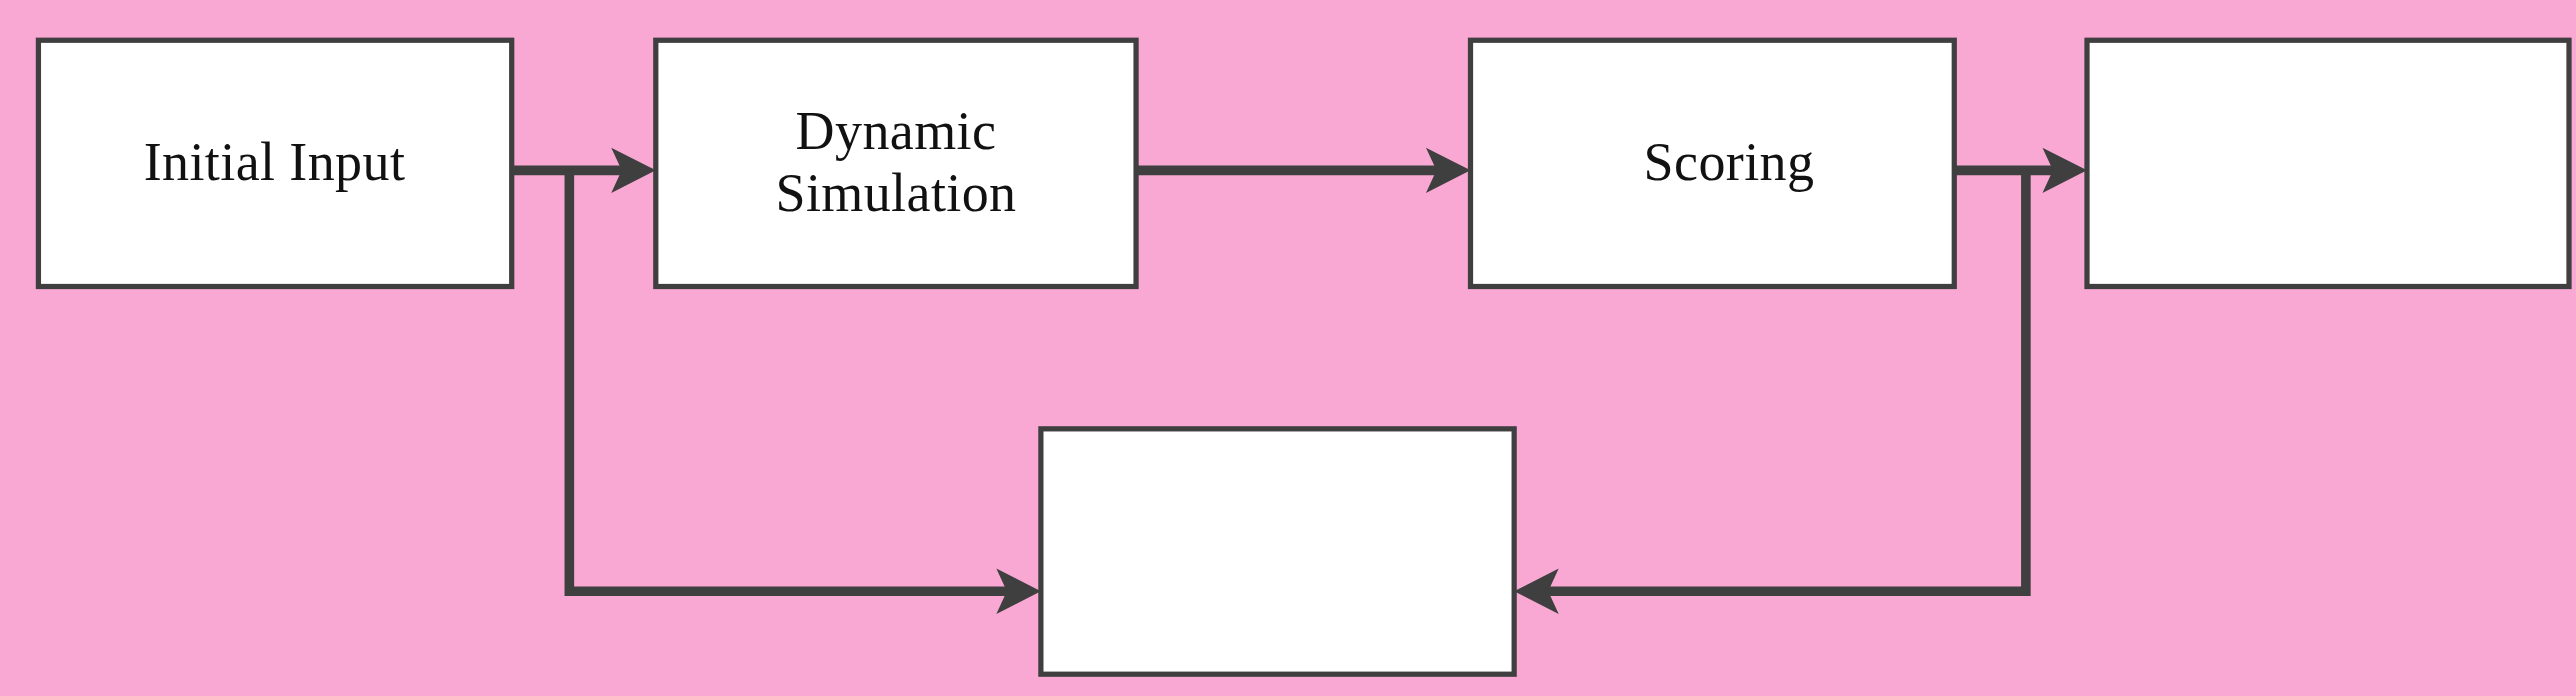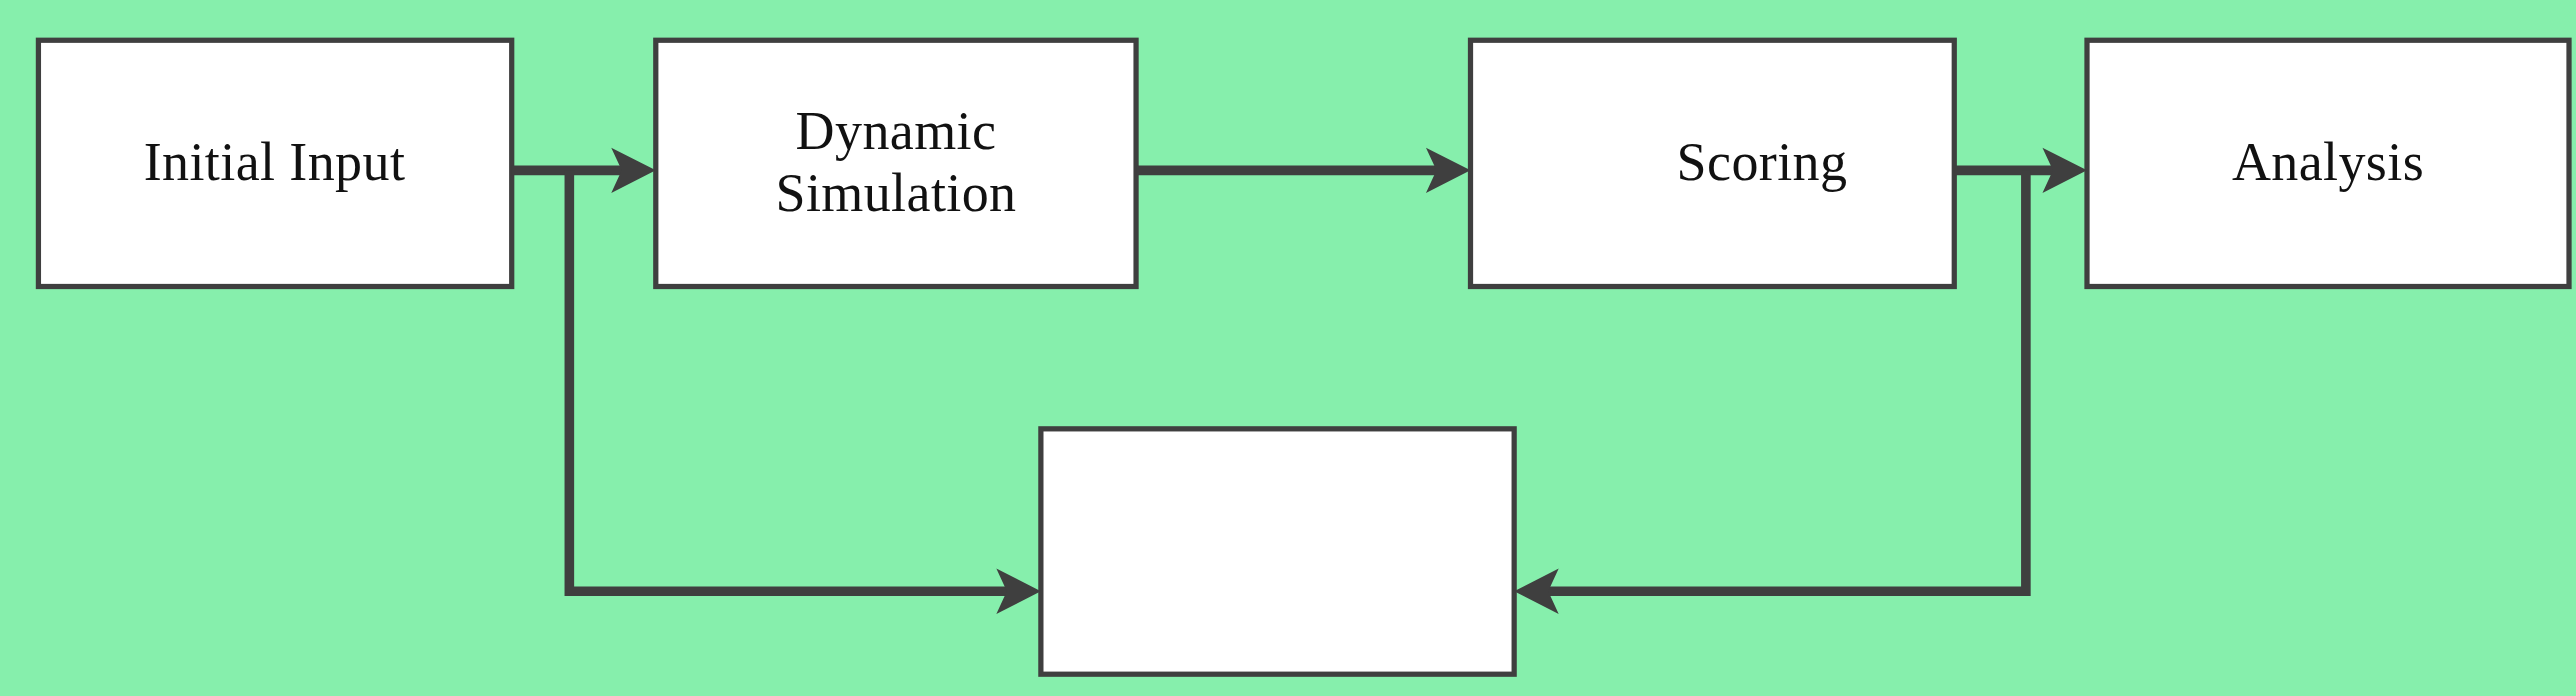--- a/index.html
+++ b/index.html
@@ -10,21 +10,21 @@
   body {
     width: 2576px;
     height: 697px;
     font-family: "Liberation Serif", "DejaVu Serif", serif;
     overflow: hidden;
   }
   #flow-root {
     position: relative;
     width: 2576px;
     height: 697px;
-    background: #86efac;
+    background: #f9a8d4;
   }
   svg#flow-svg {
     position: absolute;
     left: 0;
     top: 0;
     width: 2576px;
     height: 697px;
     display: block;
   }
   .node-rect {
@@ -86,19 +86,18 @@
     <path class="edge-line" d="M 2320 195 L 2320 677 L 1749 677" stroke="#3f3f3f" stroke-width="11"></path>
     <polygon class="arrow-head" points="1734,677 1785,651 1773,677 1785,703" fill="#3f3f3f"></polygon>
 
   </svg>
 
   <div class="node-label" style="left:38px; top:40px; width:473px; height:246px;">Initial Input</div>
 
   <div class="node-label" style="left:656px; top:40px; width:480px; height:246px;">Dynamic
 Simulation</div>
 
-  <div class="node-label" style="left:1520px; top:40px; width:484px; height:246px;text-align:right;">Scoring</div>
+  <div class="node-label" style="left:1487px; top:40px; width:484px; height:246px;text-align:right;">Scoring</div>
 
-  <div class="node-label" style="left:2087px; top:40px; width:482px; height:246px;">Analysis</div>
 
 
 </div>
 
 
 </body></html>

